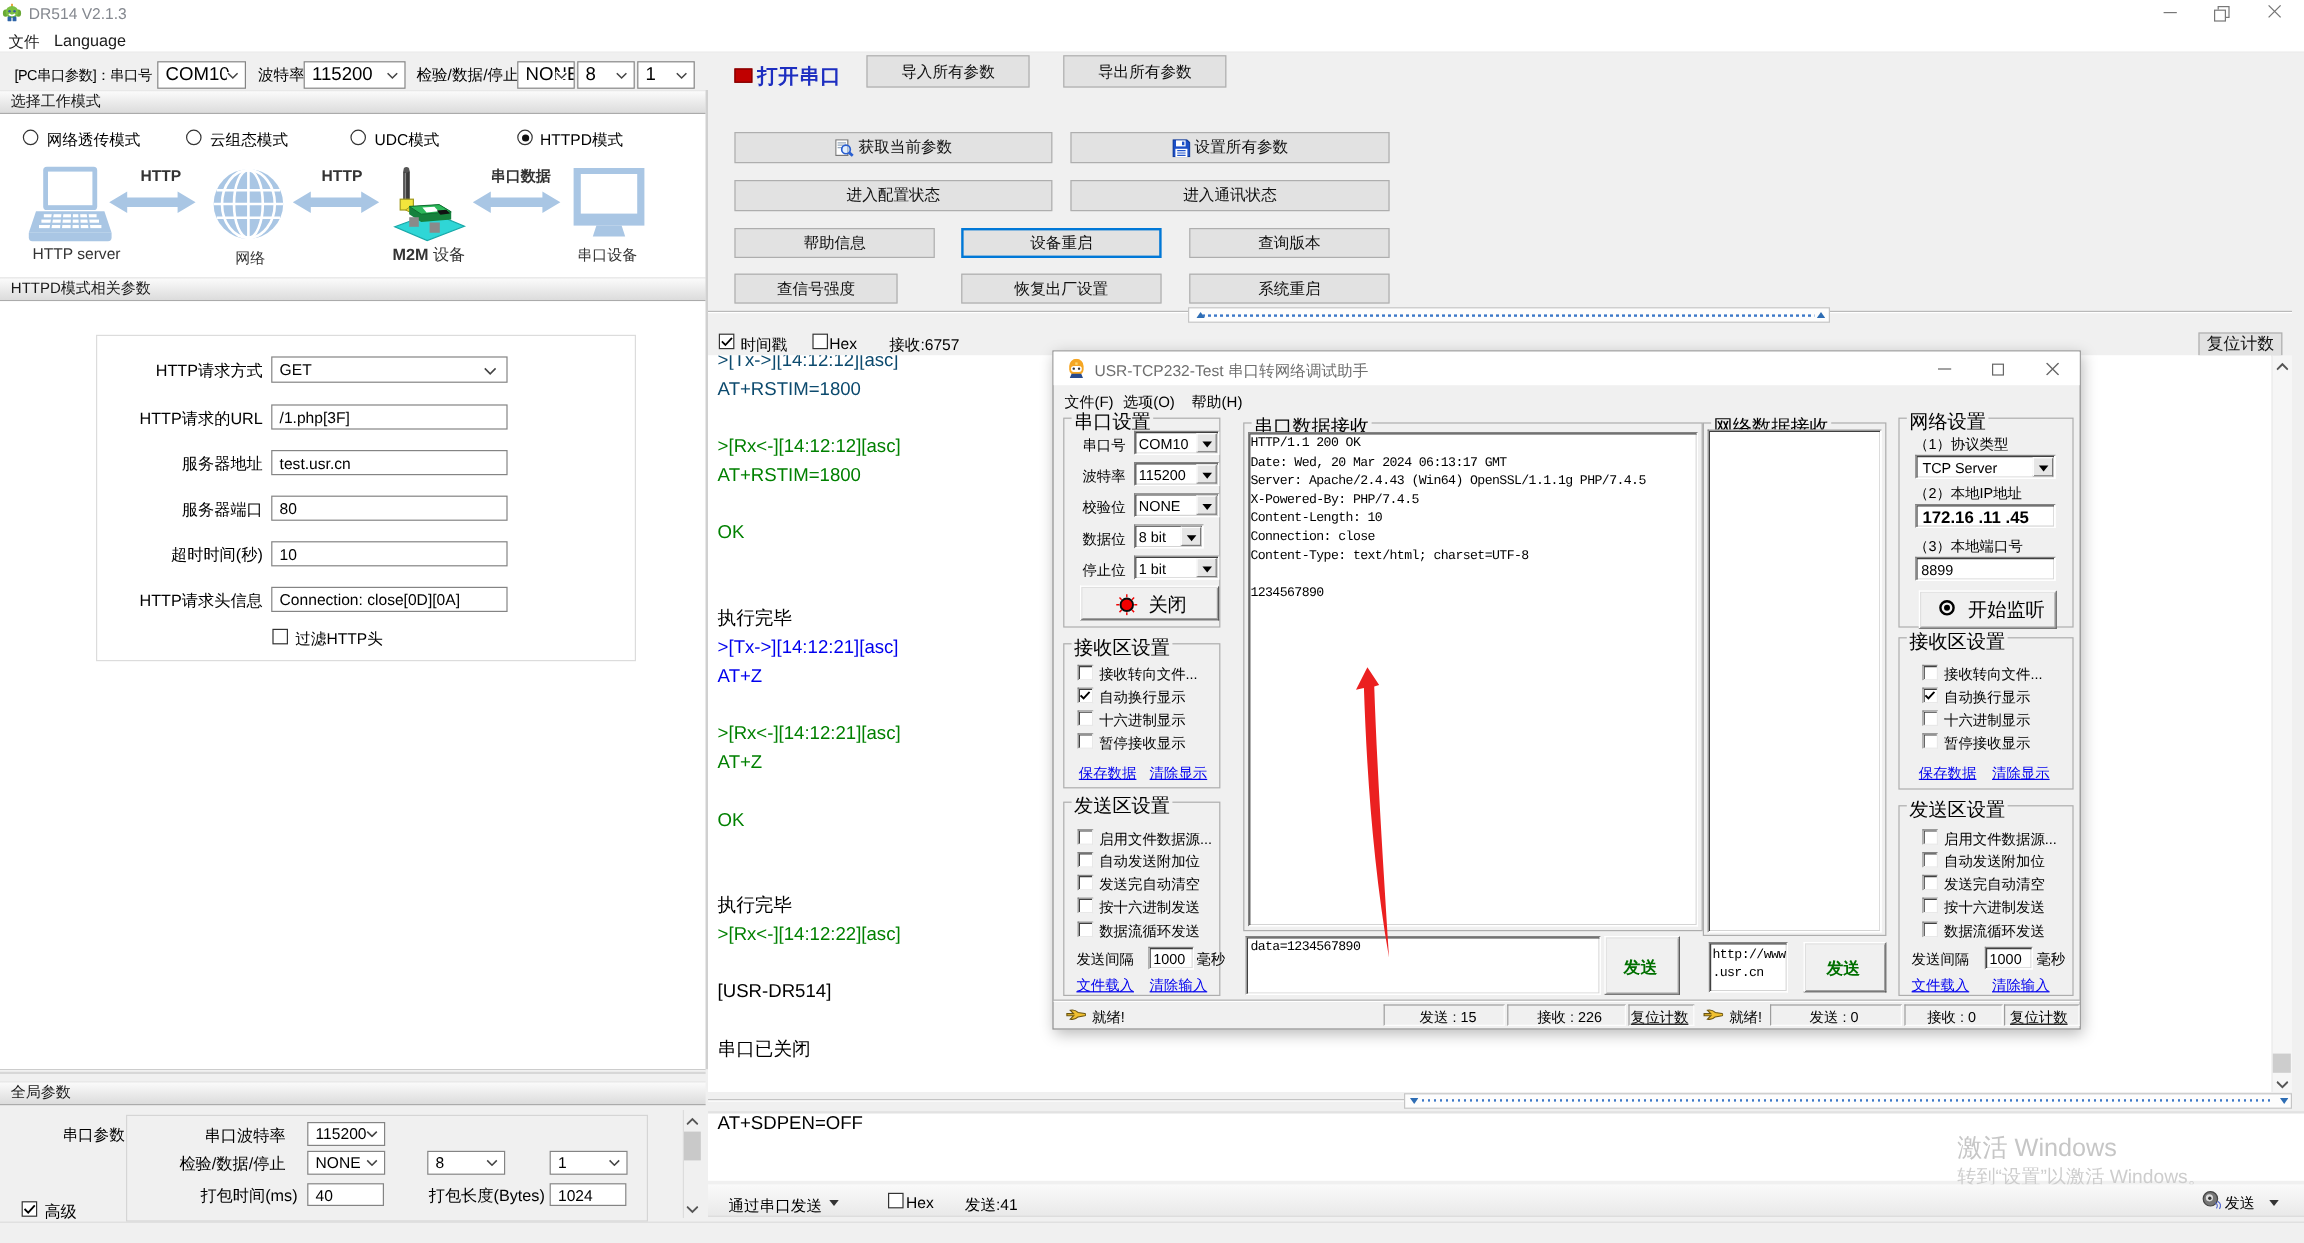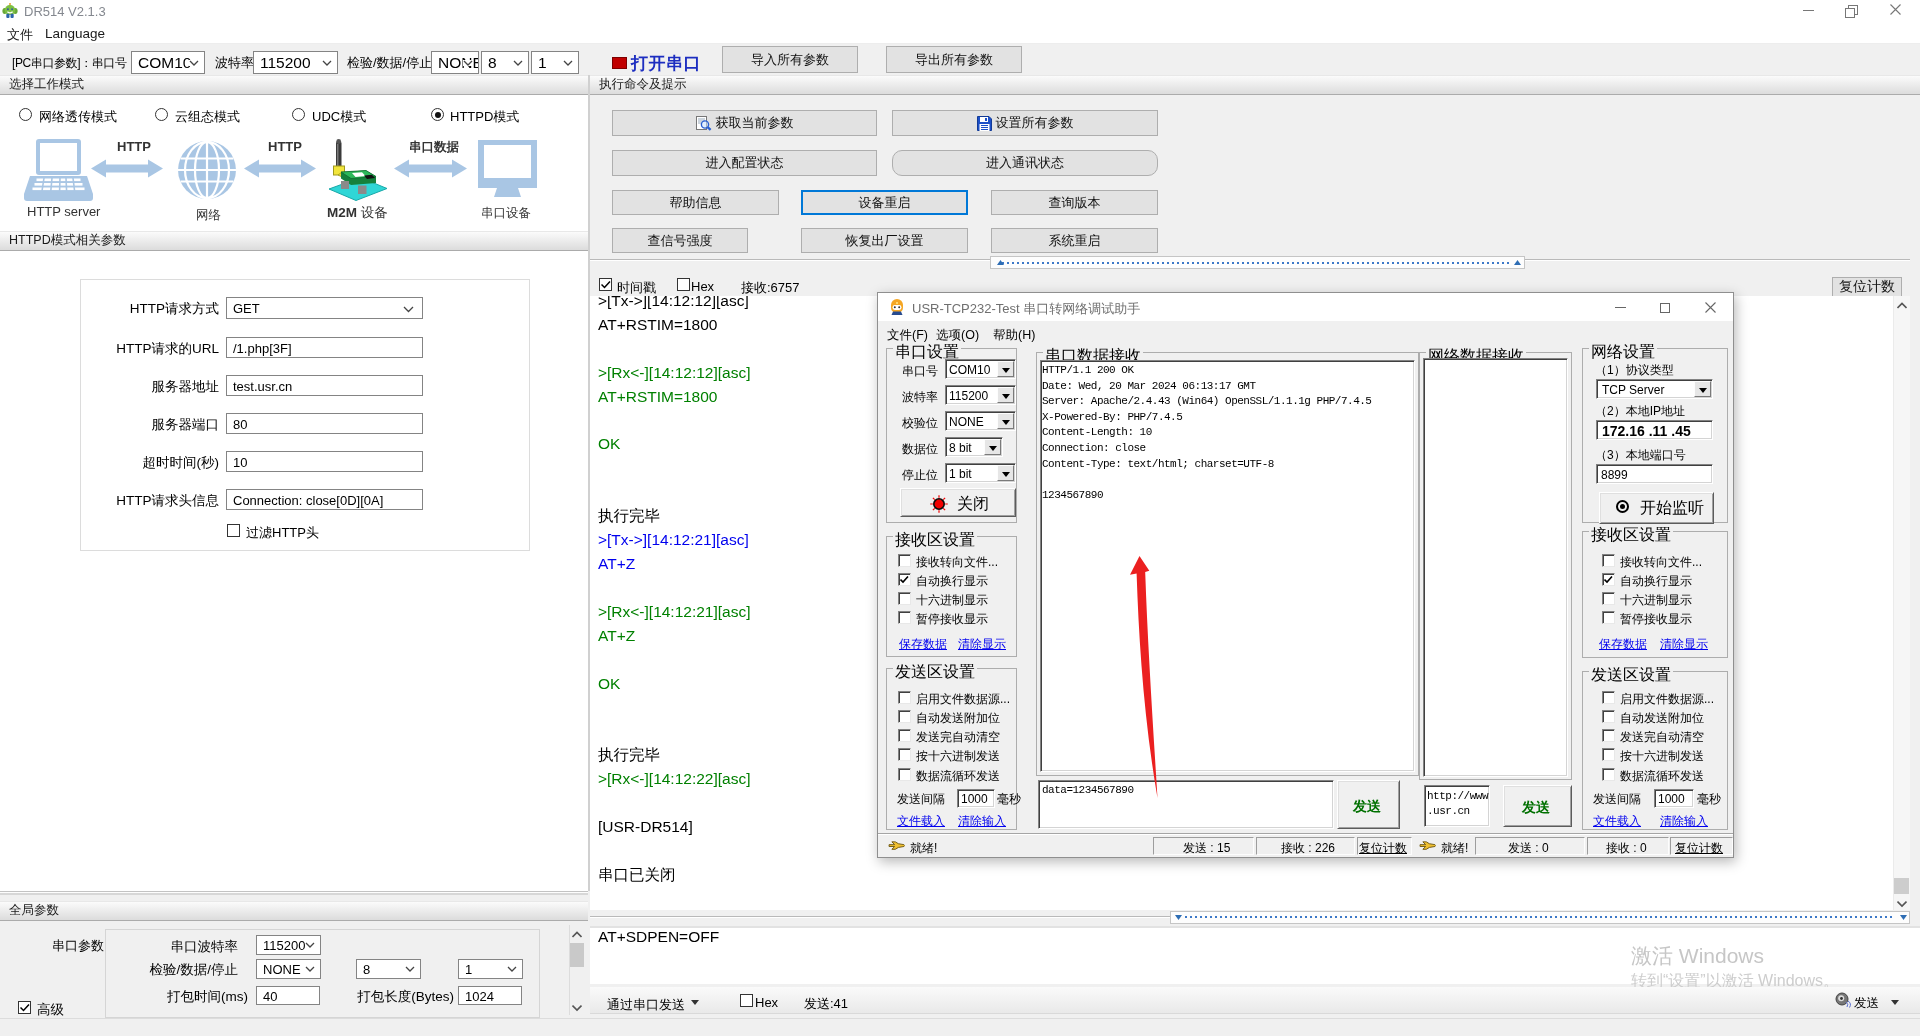--- a/index.html
+++ b/index.html
@@ -258,37 +258,36 @@
 <svg class="abs" style="left:572px;top:931px;" width="10" height="8">
       <path d="M0.5,6 L5,1.5 L9.5,6" fill="none" stroke="#555" stroke-width="1.6"></path>
     </svg>
 <div class="abs" style="left:570px;top:943px;width:14px;height:24px;background:#c9c9c9;"></div>
 <svg class="abs" style="left:572px;top:1004px;" width="10" height="8">
       <path d="M0.5,1.5 L5,6 L9.5,1.5" fill="none" stroke="#555" stroke-width="1.6"></path>
     </svg>
 <div class="abs" style="left:0;top:1018px;width:1920px;height:1px;background:#dcdcdc;"></div>
 
 <div class="abs" style="left:588px;top:75px;width:2px;height:816px;background:#d0d0d0;"></div>
-<div class="abs hdr" style="left:590px;top:75px;width:1330px;height:20px;">执行命令及提示</div>
 
 <div class="abs btn" style="left:612px;top:110px;width:265px;height:26px;"><svg style="margin-right:4px;" width="16" height="15" viewBox="0 0 16 15">
         <rect x="0.5" y="0.5" width="10" height="13" fill="#fff" stroke="#777"></rect>
         <path d="M2,3 h7 M2,5 h7 M2,7 h4" stroke="#9ab" stroke-width="1"></path>
         <circle cx="9" cy="8.5" r="3.6" fill="rgba(200,225,255,.55)" stroke="#2a5fd0" stroke-width="1.4"></circle>
         <path d="M11.6,11.2 l3,2.6" stroke="#2a5fd0" stroke-width="2.4"></path>
       </svg>获取当前参数</div>
 <div class="abs btn" style="left:892px;top:110px;width:266px;height:26px;"><svg style="margin-right:4px;" width="15" height="15" viewBox="0 0 15 15">
         <path d="M0.5,0.5 h11.5 l2.5,2.5 v11.5 h-14 Z" fill="#1d50c8" stroke="#123a96"></path>
         <rect x="3" y="1" width="8" height="5" fill="#fff"></rect>
         <rect x="8" y="2" width="2" height="3" fill="#1d50c8"></rect>
         <rect x="2.5" y="8" width="10" height="7" fill="#fff"></rect>
         <path d="M4,9.5 h7 M4,11.5 h7 M4,13.5 h7" stroke="#1d50c8"></path>
       </svg>设置所有参数</div>
 <div class="abs btn" style="left:612px;top:150px;width:265px;height:26px;">进入配置状态</div>
-<div class="abs btn" style="left:892px;top:150px;width:266px;height:26px;border-radius:10px;">进入通讯状态</div>
+<div class="abs btn" style="left:892px;top:150px;width:266px;height:26px;">进入通讯状态</div>
 <div class="abs btn" style="left:612px;top:190px;width:167px;height:25px;">帮助信息</div>
 <div class="abs btn" style="left:801px;top:190px;width:167px;height:25px;border:2px solid #0078d7;">设备重启</div>
 <div class="abs btn" style="left:991px;top:190px;width:167px;height:25px;">查询版本</div>
 <div class="abs btn" style="left:612px;top:228px;width:136px;height:25px;">查信号强度</div>
 <div class="abs btn" style="left:801px;top:228px;width:167px;height:25px;">恢复出厂设置</div>
 <div class="abs btn" style="left:991px;top:228px;width:167px;height:25px;">系统重启</div>
 
 <div class="abs" style="left:590px;top:259px;width:400px;height:1px;background:#b9b9b9;"></div>
 <div class="abs" style="left:590px;top:260px;width:400px;height:1px;background:#fff;"></div>
 <div class="abs" style="left:990px;top:256px;width:535px;height:13px;background:#fdfdfd;border:1px solid #c5c5c5;box-sizing:border-box;"></div>
@@ -307,21 +306,21 @@
       <path d="M0.5,3.5 L3.5,6.5 L9,0.5" fill="none" stroke="#000" stroke-width="1.5"></path>
     </svg>
 <div class="abs lbl" style="left:617px;top:279px;font-size:13px;">时间戳</div>
 <div class="abs cb" style="left:677px;top:278px;"></div>
 <div class="abs lbl" style="left:691px;top:279px;font-size:13px;">Hex</div>
 <div class="abs lbl" style="left:741px;top:279px;font-size:13px;">接收:6757</div>
 <div class="abs btn" style="left:1832px;top:277px;width:70px;height:20px;font-size:14px;">复位计数</div>
 
 <div class="abs" style="left:590px;top:296px;width:1303px;height:614px;background:#fff;"></div>
 <div class="abs" style="left:590px;top:296px;width:1303px;height:614px;overflow:hidden;">
-      <div id="log" style="margin-left:8px;margin-top:-7px;font-size:15.5px;line-height:23.9px;white-space:pre;color:#000;"><span style="color:#000000">&gt;[Tx-&gt;][14:12:12][asc]
+      <div id="log" style="margin-left:8px;margin-top:-7px;font-size:15.5px;line-height:23.9px;white-space:pre;color:#000;"><span style="color:#0c4a6e">&gt;[Tx-&gt;][14:12:12][asc]
 AT+RSTIM=1800</span>
 
 <span style="color:#008000">&gt;[Rx&lt;-][14:12:12][asc]
 AT+RSTIM=1800</span>
 
 <span style="color:#008000">OK</span>
 
 
 执行完毕
 <span style="color:#0000ee">&gt;[Tx-&gt;][14:12:21][asc]

